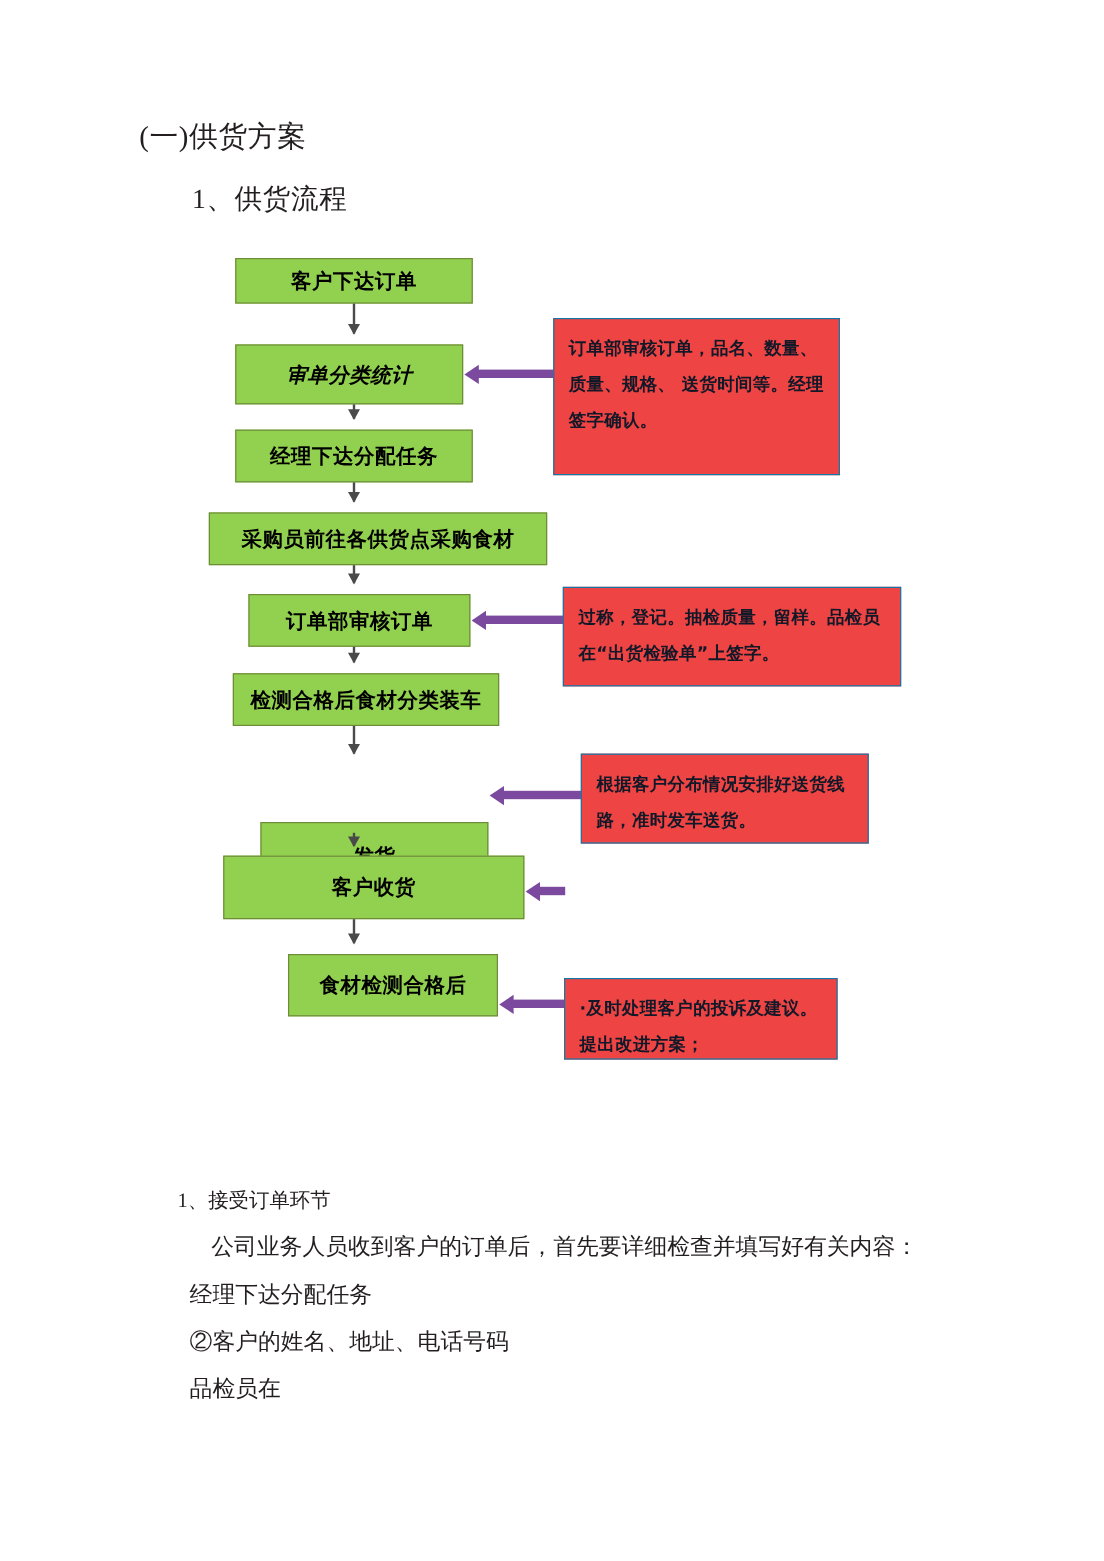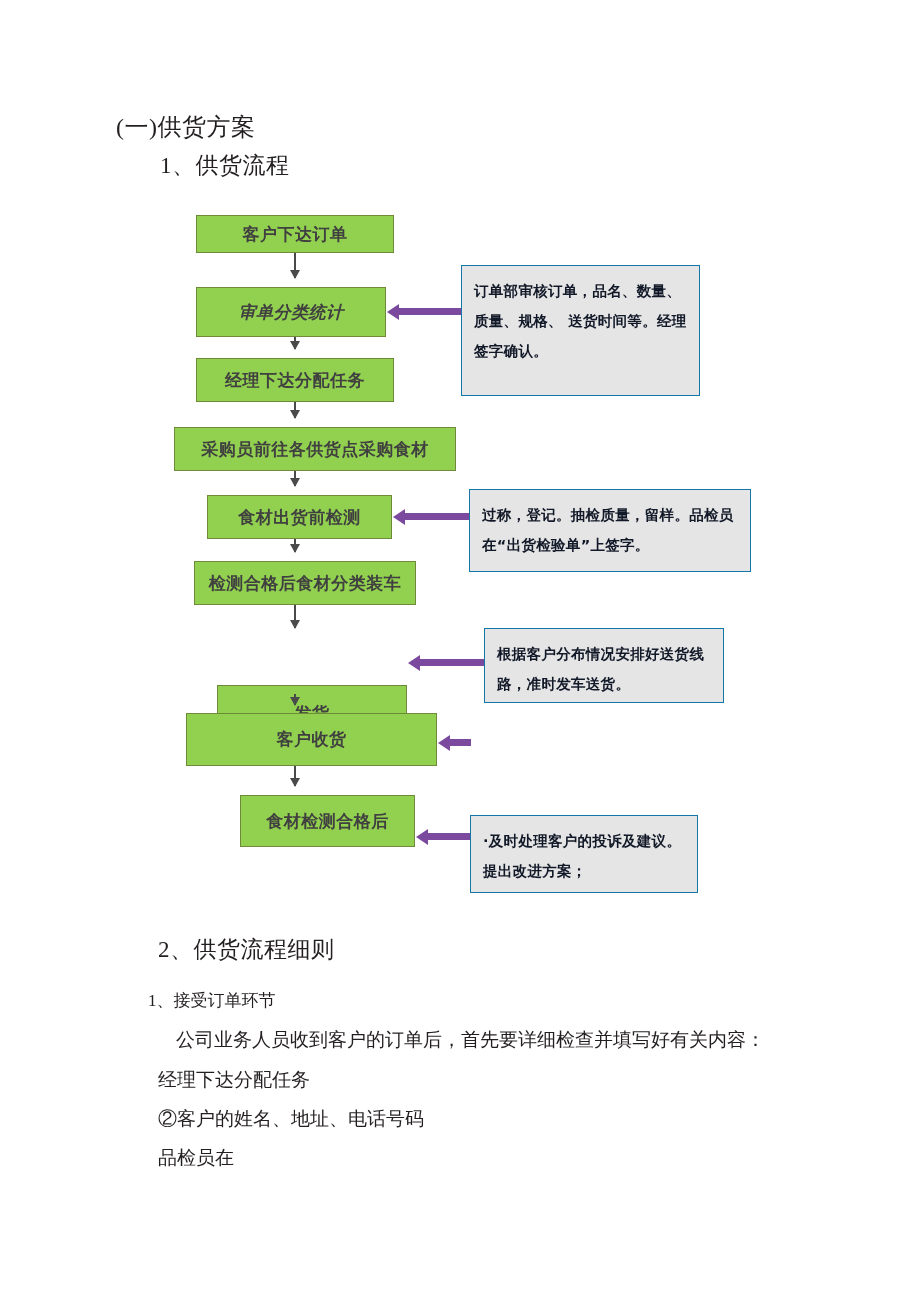--- a/index.html
+++ b/index.html
@@ -60,30 +60,30 @@
   .node {
     position: absolute;
     box-sizing: border-box;
     background: #92d14f;
     border: 1px solid #6f8b3a;
     display: flex;
     align-items: center;
     justify-content: center;
     font-family: "DejaVu Sans", "Liberation Sans", sans-serif;
     font-weight: bold;
-    color: #404040;
+    color: #000000;
     font-size: 17px;
     letter-spacing: .5px;
     white-space: nowrap;
     pointer-events: auto;
   }
   .note {
     position: absolute;
     box-sizing: border-box;
-    background: #e5e5e5;
+    background: #ef4444;
     border: 1px solid #1477a8;
     color: #111827;
     font-family: "DejaVu Sans", "Liberation Sans", sans-serif;
     font-weight: bold;
     font-size: 14.5px;
     line-height: 30px;
     padding: 10px 12px 8px 12px;
     letter-spacing: .3px;
     pointer-events: auto;
   }
@@ -122,35 +122,35 @@
     border-top: 8px solid transparent;
     border-bottom: 8px solid transparent;
     border-right: 12px solid #7b4a9e;
   }
 </style>
 </head>
 <body>
 
 <div class="page">
 
-  <div class="h-section" style="left:116px; top:112px;text-align:center;">(一)供货方案</div>
+  <div class="h-section" style="left:116px; top:100px;text-align:center;">(一)供货方案</div>
 
   <div class="h-sub" style="left:160px; top:152px;">1、供货流程</div>
 
   <div class="flow">
 
     <div class="node" style="left:196px; top:215px; width:198px; height:38px;">客户下达订单</div>
 
     <div class="node" style="left:196px; top:287px; width:190px; height:50px;font-style:italic;">审单分类统计</div>
 
     <div class="node" style="left:196px; top:358px; width:198px; height:44px;">经理下达分配任务</div>
 
     <div class="node" style="left:174px; top:427px; width:282px; height:44px;">采购员前往各供货点采购食材</div>
 
-    <div class="node" style="left:207px; top:495px; width:185px; height:44px;">食材出货前检测</div>
+    <div class="node" style="left:207px; top:495px; width:185px; height:44px;">订单部审核订单</div>
 
     <div class="node" style="left:194px; top:561px; width:222px; height:44px;">检测合格后食材分类装车</div>
 
     <div class="node" style="left:217px; top:637px; width:190px; height:57px;margin-top:48px;">发货</div>
 
     <div class="node" style="left:186px; top:713px; width:251px; height:53px;">客户收货</div>
 
     <div class="node" style="left:240px; top:795px; width:175px; height:52px;">食材检测合格后</div>
 
     <div class="v-arrow" style="left:294px; top:253px; height:25px;"></div>
@@ -168,24 +168,23 @@
     <div class="h-arrow" style="left:449px; top:739px; width:22px;"></div>
     <div class="h-arrow" style="left:427px; top:833px; width:44px;"></div>
 
     <div class="note" style="left:461px; top:265px; width:239px; height:131px;">订单部审核订单，品名、数量、质量、规格、 送货时间等。经理签字确认。</div>
 
     <div class="note" style="left:469px; top:489px; width:282px; height:83px;">过称，登记。抽检质量，留样。品检员在“出货检验单”上签字。</div>
 
     <div class="note" style="left:484px; top:628px; width:240px; height:75px;">根据客户分布情况安排好送货线路，准时发车送货。</div>
 
 
-    <div class="note" style="left:470px; top:815px; width:228px; height:78px;">·及时处理客户的投诉及建议。提出改进方案；</div>
+    <div class="note" style="left:470px; top:815px; width:228px; height:68px;">·及时处理客户的投诉及建议。提出改进方案；</div>
   </div>
 
-  <div class="h-sub" style="left:158px; top:936px;">2、供货流程细则</div>
 
   <div class="body-line small" style="left:148px; top:990px;">1、接受订单环节</div>
 
   <div class="body-line" style="left:148px; top:1028px;margin-left:28px;">公司业务人员收到客户的订单后，首先要详细检查并填写好有关内容：</div>
 
   <div class="body-line" style="left:158px; top:1068px;">经理下达分配任务</div>
 
   <div class="body-line" style="left:158px; top:1107px;">②客户的姓名、地址、电话号码</div>
 
   <div class="body-line" style="left:158px; top:1146px;">品检员在</div>

